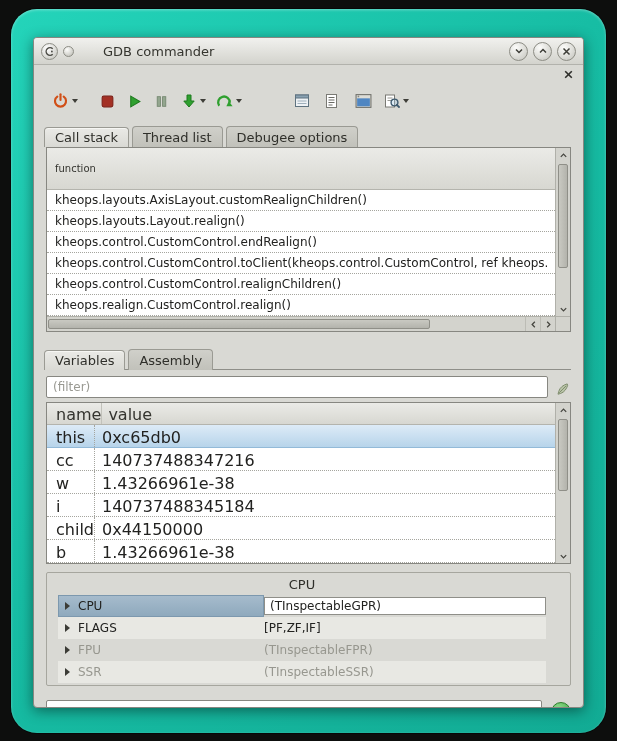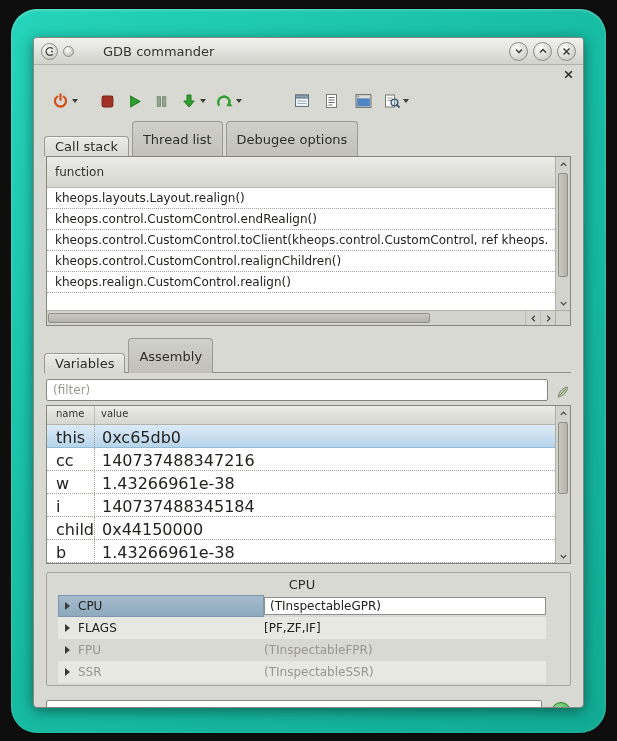--- a/index.html
+++ b/index.html
@@ -88,21 +88,21 @@
     content: ""; position: absolute; left: 12px; right: 12px; bottom: 0;
     height: 1px; background: #8f8f89; z-index: 1;
   }
   .tab {
     position: relative; z-index: 2;
     font-size: 13px; color: #2f2f2a;
     padding: 0 10px;
     border: 1px solid #9a9a93; border-bottom: none;
     border-radius: 4px 4px 0 0;
     background: linear-gradient(#d0d0ca, #c1c1ba);
-    height: 35px; display: flex; align-items: center;
+    height: 21px; display: flex; align-items: center;
     margin-right: 3px; cursor: pointer;
   }
   .tab.active {
     z-index: 3;
     background: linear-gradient(#eaeae6, #d9d9d4);
     height: 20px;
     box-shadow: inset 0 1px 0 #f6f6f3;
   }
   .mt12 { margin-top: 12px; }
 
@@ -110,22 +110,22 @@
   .cs-panel {
     margin: 0 12px; flex: 0 0 170px;
     border: 1px solid #878781; background: #fff;
     display: grid; grid-template-columns: 1fr 15px; grid-template-rows: 1fr 15px;
   }
   .cs-main { overflow: hidden; display: flex; flex-direction: column; }
   .cs-header {
     flex: 0 0 20px;
     background: linear-gradient(#ebebe7, #d7d7d1);
     border-bottom: 1px solid #b4b4ad;
-    font-size: 12px; color: #34342f;
-    display: flex; align-items: center; padding: 8px 8px;
+    font-size: 10px; color: #34342f;
+    display: flex; align-items: center; padding: 15px 8px;
     cursor: pointer;
   }
   .cs-row {
     flex: 0 0 21px; display: flex; align-items: center;
     padding: 0 8px; font-size: 12px; color: #222220;
     border-bottom: 1px dotted #a5a59e;
     white-space: nowrap; overflow: hidden;
     cursor: pointer;
   }
 
@@ -163,21 +163,21 @@
   .vars-panel {
     margin: 4px 12px 0; flex: 0 0 138px;
     border: 1px solid #878781; background: #fff;
     display: grid; grid-template-columns: 1fr 15px;
   }
   .vars-main { overflow: hidden; display: flex; flex-direction: column; }
   .vh-row {
     flex: 0 0 19px; display: flex;
     background: linear-gradient(#ebebe7, #d7d7d1);
     border-bottom: 1px solid #b4b4ad;
-    font-size: 10px; color: #34342f;
+    font-size: 16px; color: #34342f;
   }
   .vh-name { flex: 0 0 48px; padding: 2px 0 0 9px; border-right: 1px solid #c2c2bb; cursor: pointer; }
   .vh-value { flex: 1; padding: 2px 0 0 6px; cursor: pointer; }
   .var-row {
     flex: 0 0 21px; display: flex; align-items: stretch;
     border-bottom: 1px dotted #a5a59e;
     font-size: 16px; color: #222220; cursor: pointer;
   }
   .var-name { flex: 0 0 48px; padding: 3px 0 0 9px; border-right: 1px dotted #a5a59e; }
   .var-value { flex: 1; padding: 3px 0 0 7px; }
@@ -366,20 +366,21 @@
 
     <div class="tabbar">
       <div class="tab active">Call stack</div>
       <div class="tab">Thread list</div>
       <div class="tab">Debugee options</div>
     </div>
 
     <div class="cs-panel">
       <div class="cs-main">
         <div class="cs-header">function</div>
+        <div class="cs-row">kheops.layouts.AxisLayout.customRealignChildren()</div>
         <div class="cs-row">kheops.layouts.Layout.realign()</div>
         <div class="cs-row">kheops.control.CustomControl.endRealign()</div>
         <div class="cs-row">kheops.control.CustomControl.toClient(kheops.control.CustomControl, ref kheops.</div>
         <div class="cs-row">kheops.control.CustomControl.realignChildren()</div>
         <div class="cs-row">kheops.realign.CustomControl.realign()</div>
       </div>
       <div class="vscroll">
         <div class="sb-btn">
           <svg width="9" height="9" viewBox="0 0 10 10">
             <polyline points="2,6.5 5,3.5 8,6.5" fill="none" stroke="#45453f" stroke-width="1.4"></polyline>

